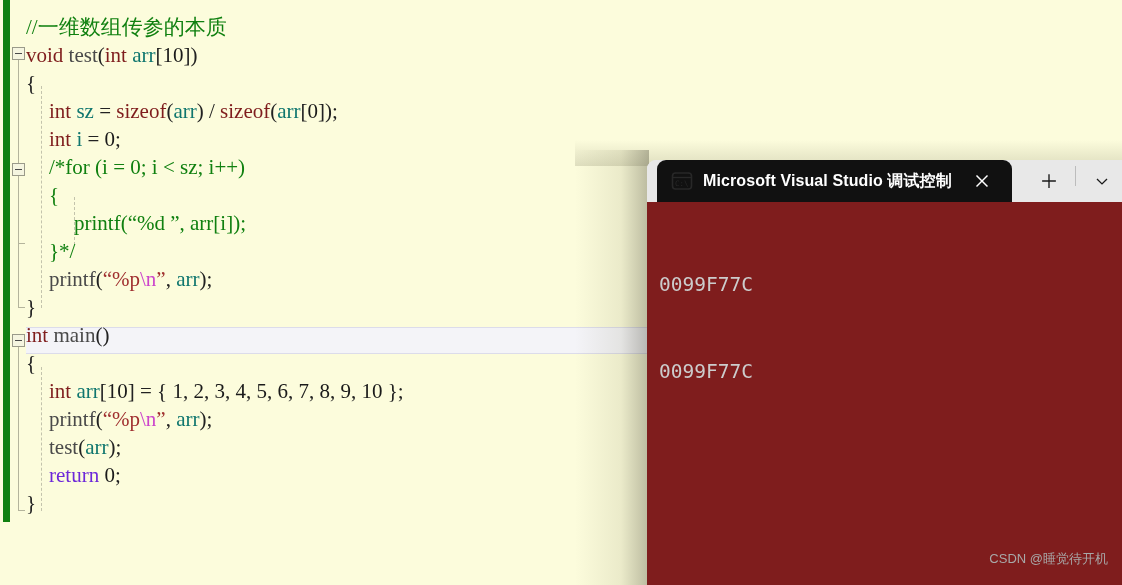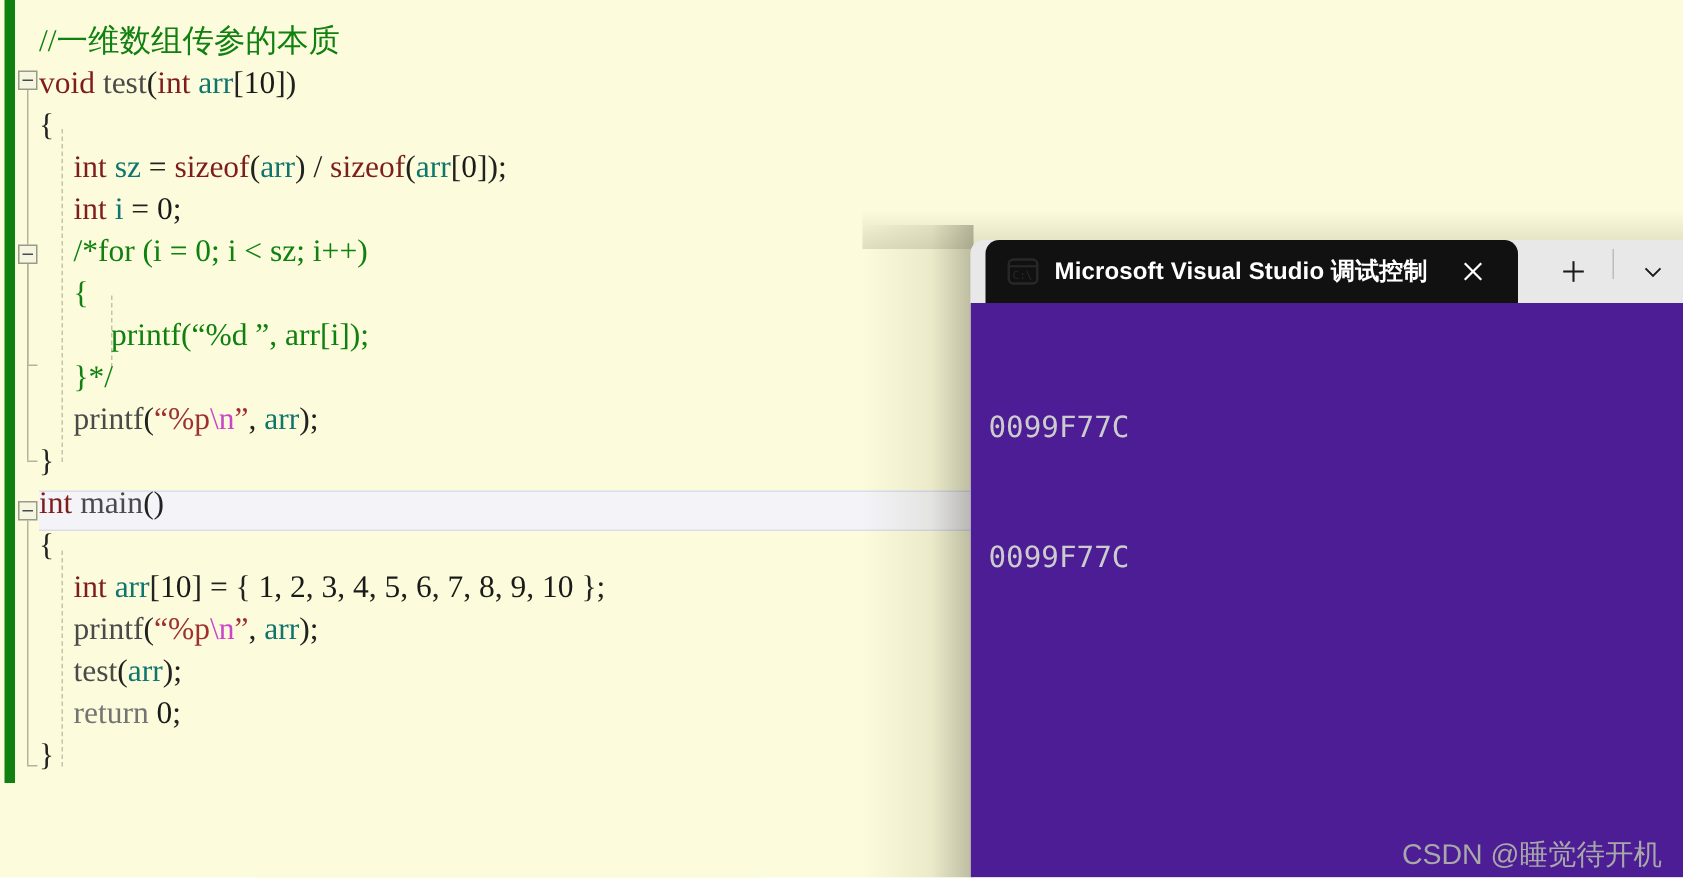--- a/index.html
+++ b/index.html
@@ -112,21 +112,21 @@
   }
   .code-line {
     position: absolute;
     left: 0;
     width: 1122px;
     height: 28px;
     padding-left: 28px;
     box-sizing: border-box;
   }
   .kw       { color: #7f1d1d; }
-  .kwc      { color: #737373; }  
+  .kwc      { color: #6d28d9; }  
   .ident    { color: #0f766e; }
   .punct    { color: #222222; }
   .num      { color: #1a1a1a; }
   .str      { color: #a03030; }
   .esc      { color: #cc44cc; }
   .cmt      { color: #108010; }
   .fn       { color: #4a4a4a; }
   .plain    { color: #222222; }
 
   
@@ -219,39 +219,39 @@
     height: 20px;
     background: #bcbcbc;
     align-self: center;
     margin: 0 6px 11px 6px;
   }
 
   
   #term-body {
     position: relative;
     height: 383px;
-    background: #4c1d95;
+    background: #7f1d1d;
     padding: 10px 0 0 12px;
     box-sizing: border-box;
     font-family: "DejaVu Sans Mono", "Liberation Mono", monospace;
     font-size: 19.5px;
     line-height: 29px;
     color: #cccccc;
     white-space: pre;
     overflow: hidden;
   }
   .term-line { height: 29px; }
   .term-blank { height: 29px; }
   #term-watermark {
     position: absolute;
     right: 14px;
-    bottom: 0;
+    bottom: 12px;
     color: #a8a8a8;
     font-family: "Liberation Sans", sans-serif;
-    font-size: 19px;
+    font-size: 13px;
     white-space: nowrap;
   }
 </style>
 </head>
 <body>
 
 <div id="screen">
 
   <div id="editor">
 

